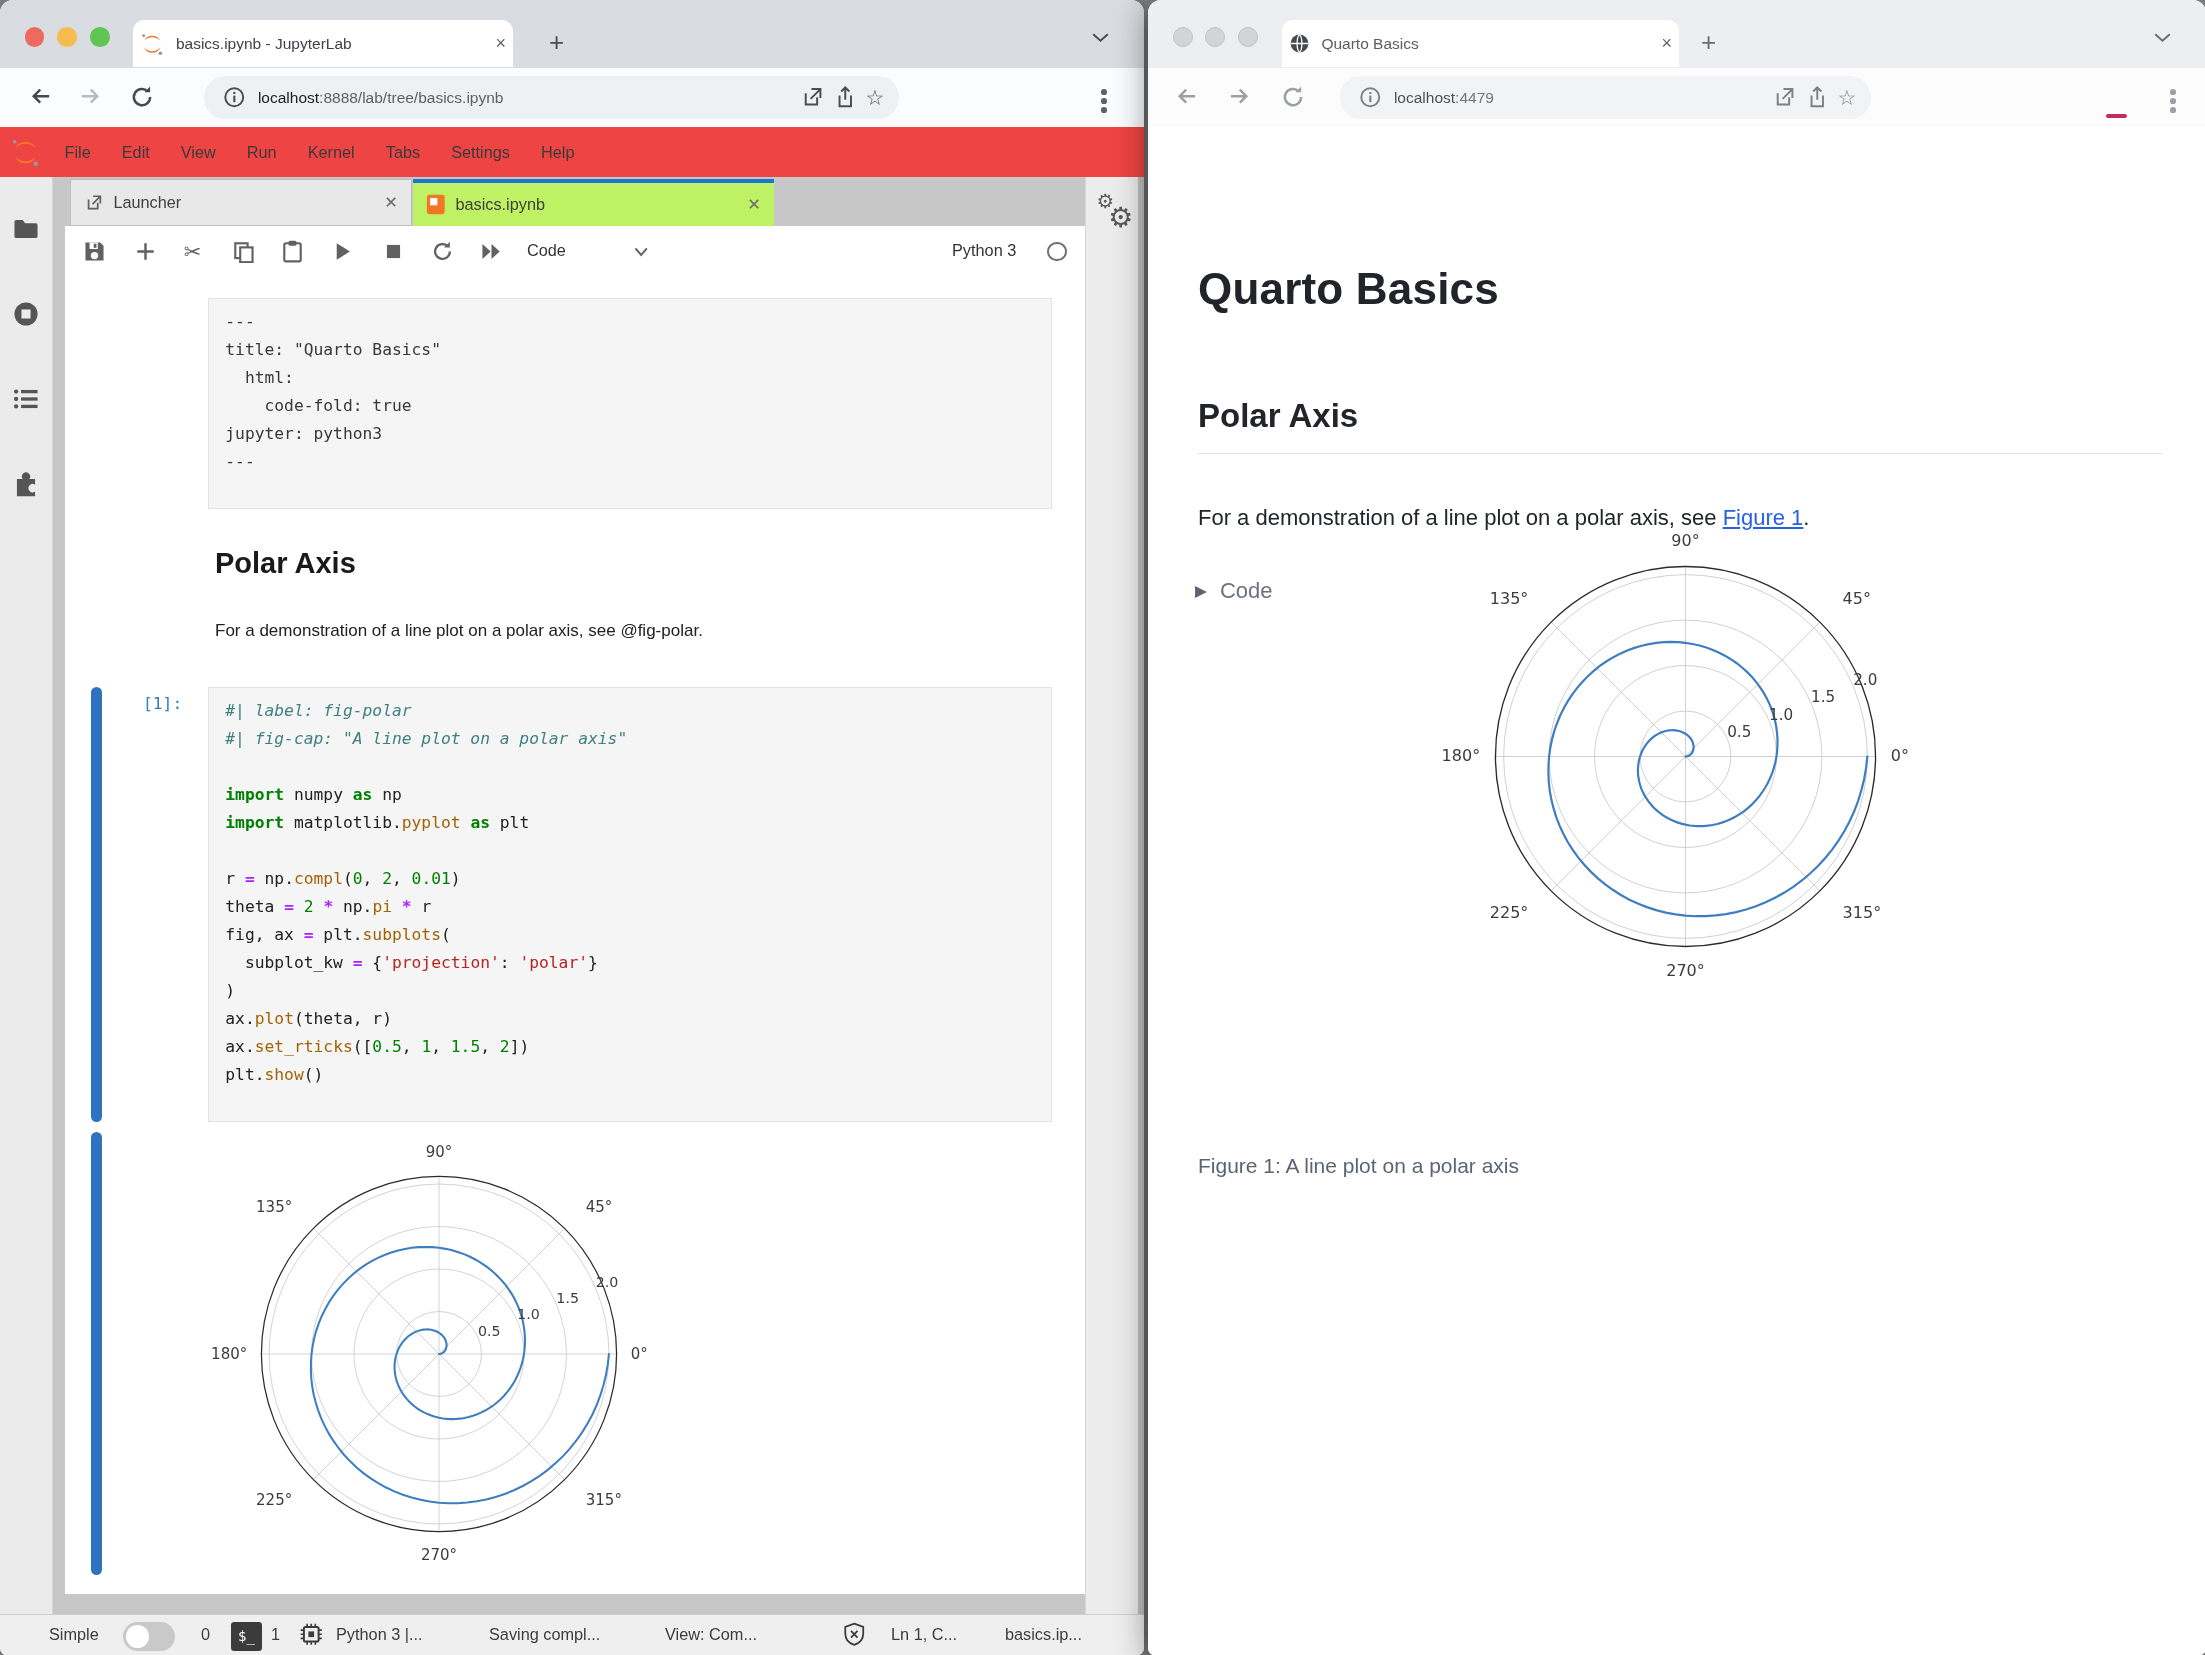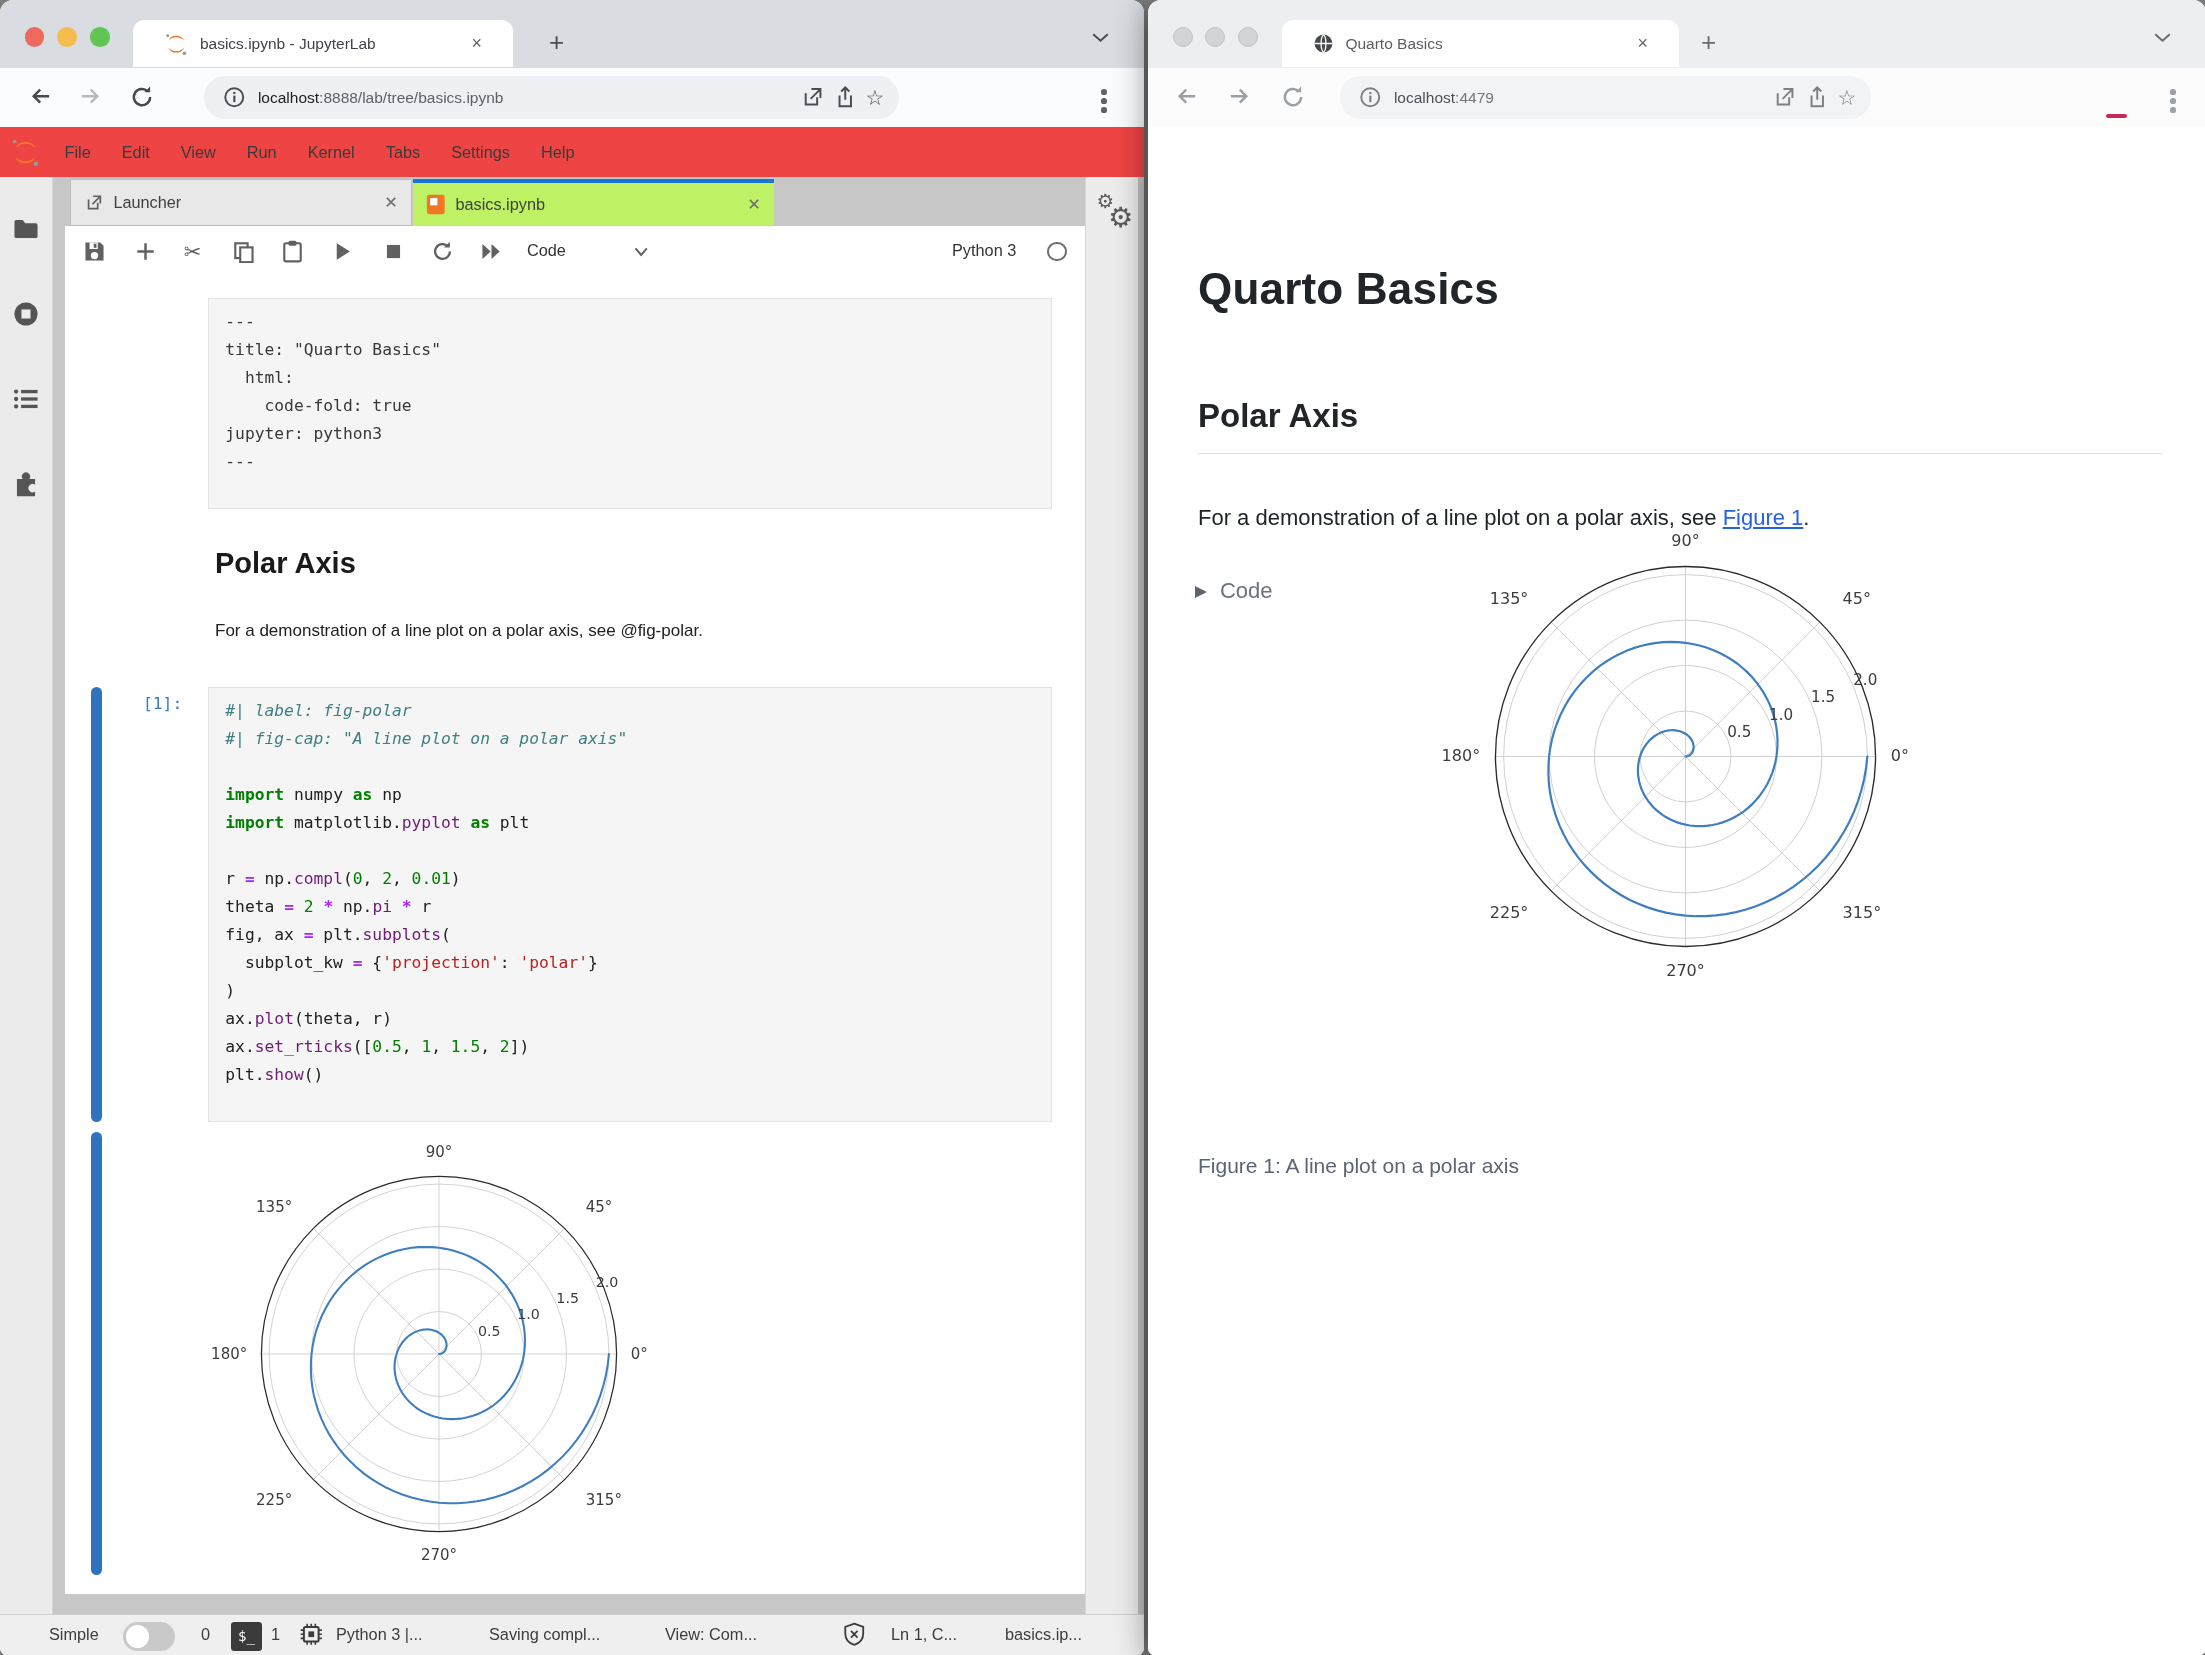--- a/index.html
+++ b/index.html
@@ -11,21 +11,21 @@
   #win-right{left:1148px;width:1058px;}
 
   
   .tabstrip{position:absolute;left:0;top:0;width:100%;height:68px;}
   #win-left .tabstrip{background:#d9dce1;}
   #win-right .tabstrip{background:#eceef1;}
   .tl{position:absolute;top:27px;width:19.6px;height:19.6px;border-radius:50%;}
   .tl.red{background:#ee6a5f;}.tl.yel{background:#f5bd4f;}.tl.grn{background:#61c554;}
   .tl.gray{background:#d4d4d8;border:0.8px solid #c2c2c6;width:18px;height:18px;}
   .btab{position:absolute;top:20.4px;height:47px;background:#fff;border-radius:11.4px 11.4px 0 0;
-        display:flex;align-items:center;padding:0 31px;box-sizing:border-box;}
+        display:flex;align-items:center;padding:0 7px;box-sizing:border-box;}
   .btab .ttl{font-size:15.5px;color:#3f4349;margin:0 11.4px;white-space:nowrap;}
   #win-right .btab .ttl{color:#5a5e63;}
   .tclose{font-size:18px;color:#5f6368;margin-left:auto;}
   .newtab{position:absolute;top:29px;font-size:26px;color:#4a4d52;line-height:26px;}
   .strip-chev{position:absolute;top:31px;right:33px;color:#4a4d52;}
   .urlrow{position:absolute;left:0;top:68px;width:100%;height:59px;border-bottom:0.8px solid #d4d7da;}
   #win-left .urlrow{background:#fbfcfd;padding-left:15px;}
   #win-right .urlrow{background:#fcfcfd;}
   .navic{position:absolute;top:16.3px;width:26px;height:26px;color:#45484d;}
   .navic.dis{color:#b6bac0;}
@@ -65,21 +65,21 @@
   .tbic{position:absolute;top:14px;width:23px;height:23px;color:#616161;}
   .tbtxt{position:absolute;top:14.7px;font-size:16.3px;color:#333;}
   .kcircle{position:absolute;top:15.5px;width:19.6px;height:19.6px;border:2px solid #6f6f6f;border-radius:50%;box-sizing:border-box;}
   .notebook{position:absolute;left:65px;top:276px;width:1020px;height:1318px;background:#fff;overflow:hidden;}
   .cellbox{position:absolute;left:143px;background:#f5f5f5;border:0.8px solid #e3e3e3;
            box-sizing:border-box;padding:9px 16.3px;font-family:"DejaVu Sans Mono",monospace;
            font-size:16.3px;line-height:28px;color:#383838;}
   .cl{white-space:pre;}
   .tok-cm{color:#408080;font-style:italic;}
   .tok-kw{color:#008000;font-weight:bold;}
-  .tok-fn{color:#701a75;}
+  .tok-fn{color:#a16207;}
   .tok-num{color:#008000;}
   .tok-op{color:#aa22ff;font-weight:bold;}
   .tok-str{color:#ba2121;}
   .tok-tx{color:#212121;}
   .mdh{position:absolute;left:150px;font-size:29px;font-weight:bold;color:#1a1a1a;}
   .mdp{position:absolute;left:150px;font-size:17px;color:#212121;}
   .cellbar{position:absolute;left:26px;width:10.6px;border-radius:5.7px;background:#2f73bf;}
   .prompt{position:absolute;left:78px;font-family:"DejaVu Sans Mono",monospace;
           font-size:16.3px;color:#307fc1;}
   .rstrip{position:absolute;left:1085px;top:177px;width:52px;height:1437px;background:#ececec;

